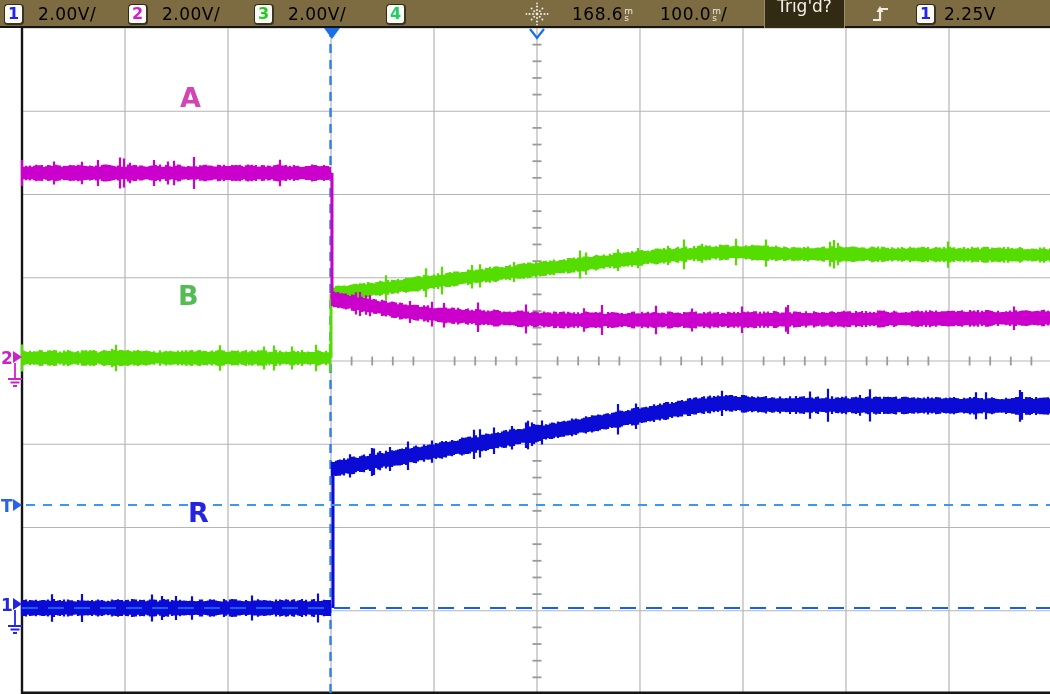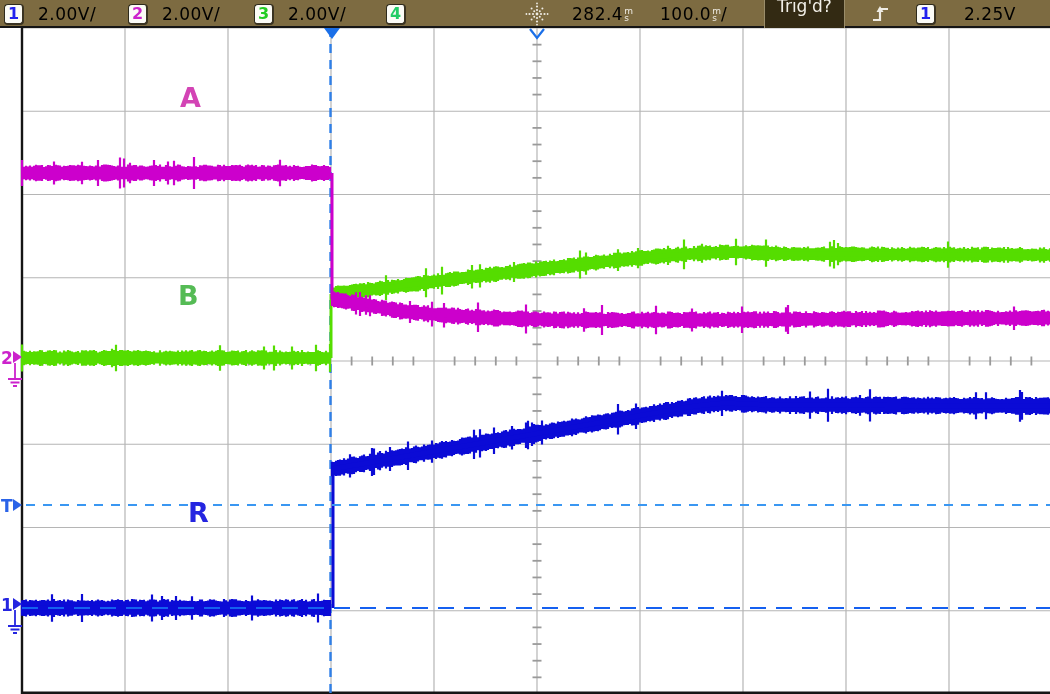--- a/index.html
+++ b/index.html
@@ -82,21 +82,21 @@
           <circle cx="18.4" cy="7.6" r="1"></circle>
         <circle cx="10.2" cy="15.8" r="1"></circle>
           <circle cx="7.6" cy="18.4" r="1"></circle>
         <circle cx="15.8" cy="15.8" r="1"></circle>
           <circle cx="18.4" cy="18.4" r="1"></circle>
       </g>
     </svg>
   </div>
 
   <div class="sb-item" style="left:572px;">
-    <span class="sb-text">282.4</span>
+    <span class="sb-text">168.6</span>
     <span class="stackunit">
       <span>m</span>
       <span>s</span>
     </span>
   </div>
 
   <div class="sb-item" style="left:660px;">
     <span class="sb-text">100.0</span>
     <span class="stackunit">
       <span>m</span>
@@ -113,21 +113,21 @@
     <svg width="18" height="22" viewBox="0 0 18 22">
       <path d="M1,17 H8 V6 H16" stroke="#efece4" stroke-width="2.2" fill="none"></path>
       <polygon points="4.5,9 11.5,9 8,3" fill="#efece4"></polygon>
     </svg>
   </div>
 
   <div class="sb-item" style="left:916px;">
     <div class="chbox srcbox" style="color: rgb(34, 34, 238);">1</div>
   </div>
 
-  <div class="sb-item" style="left:964px;">
+  <div class="sb-item" style="left:944px;">
     <span class="sb-text">2.25V</span>
   </div>
 </div>
 
 <div class="scope-wrap">
   <svg id="scope" width="1050" height="666" viewBox="0 0 1050 666">
       <line x1="22" y1="0" x2="22" y2="666" stroke="#b5b5b5" stroke-width="1.2"></line>
       <line x1="125" y1="0" x2="125" y2="666" stroke="#b5b5b5" stroke-width="1.2"></line>
       <line x1="228" y1="0" x2="228" y2="666" stroke="#b5b5b5" stroke-width="1.2"></line>
       <line x1="331" y1="0" x2="331" y2="666" stroke="#b5b5b5" stroke-width="1.2"></line>

